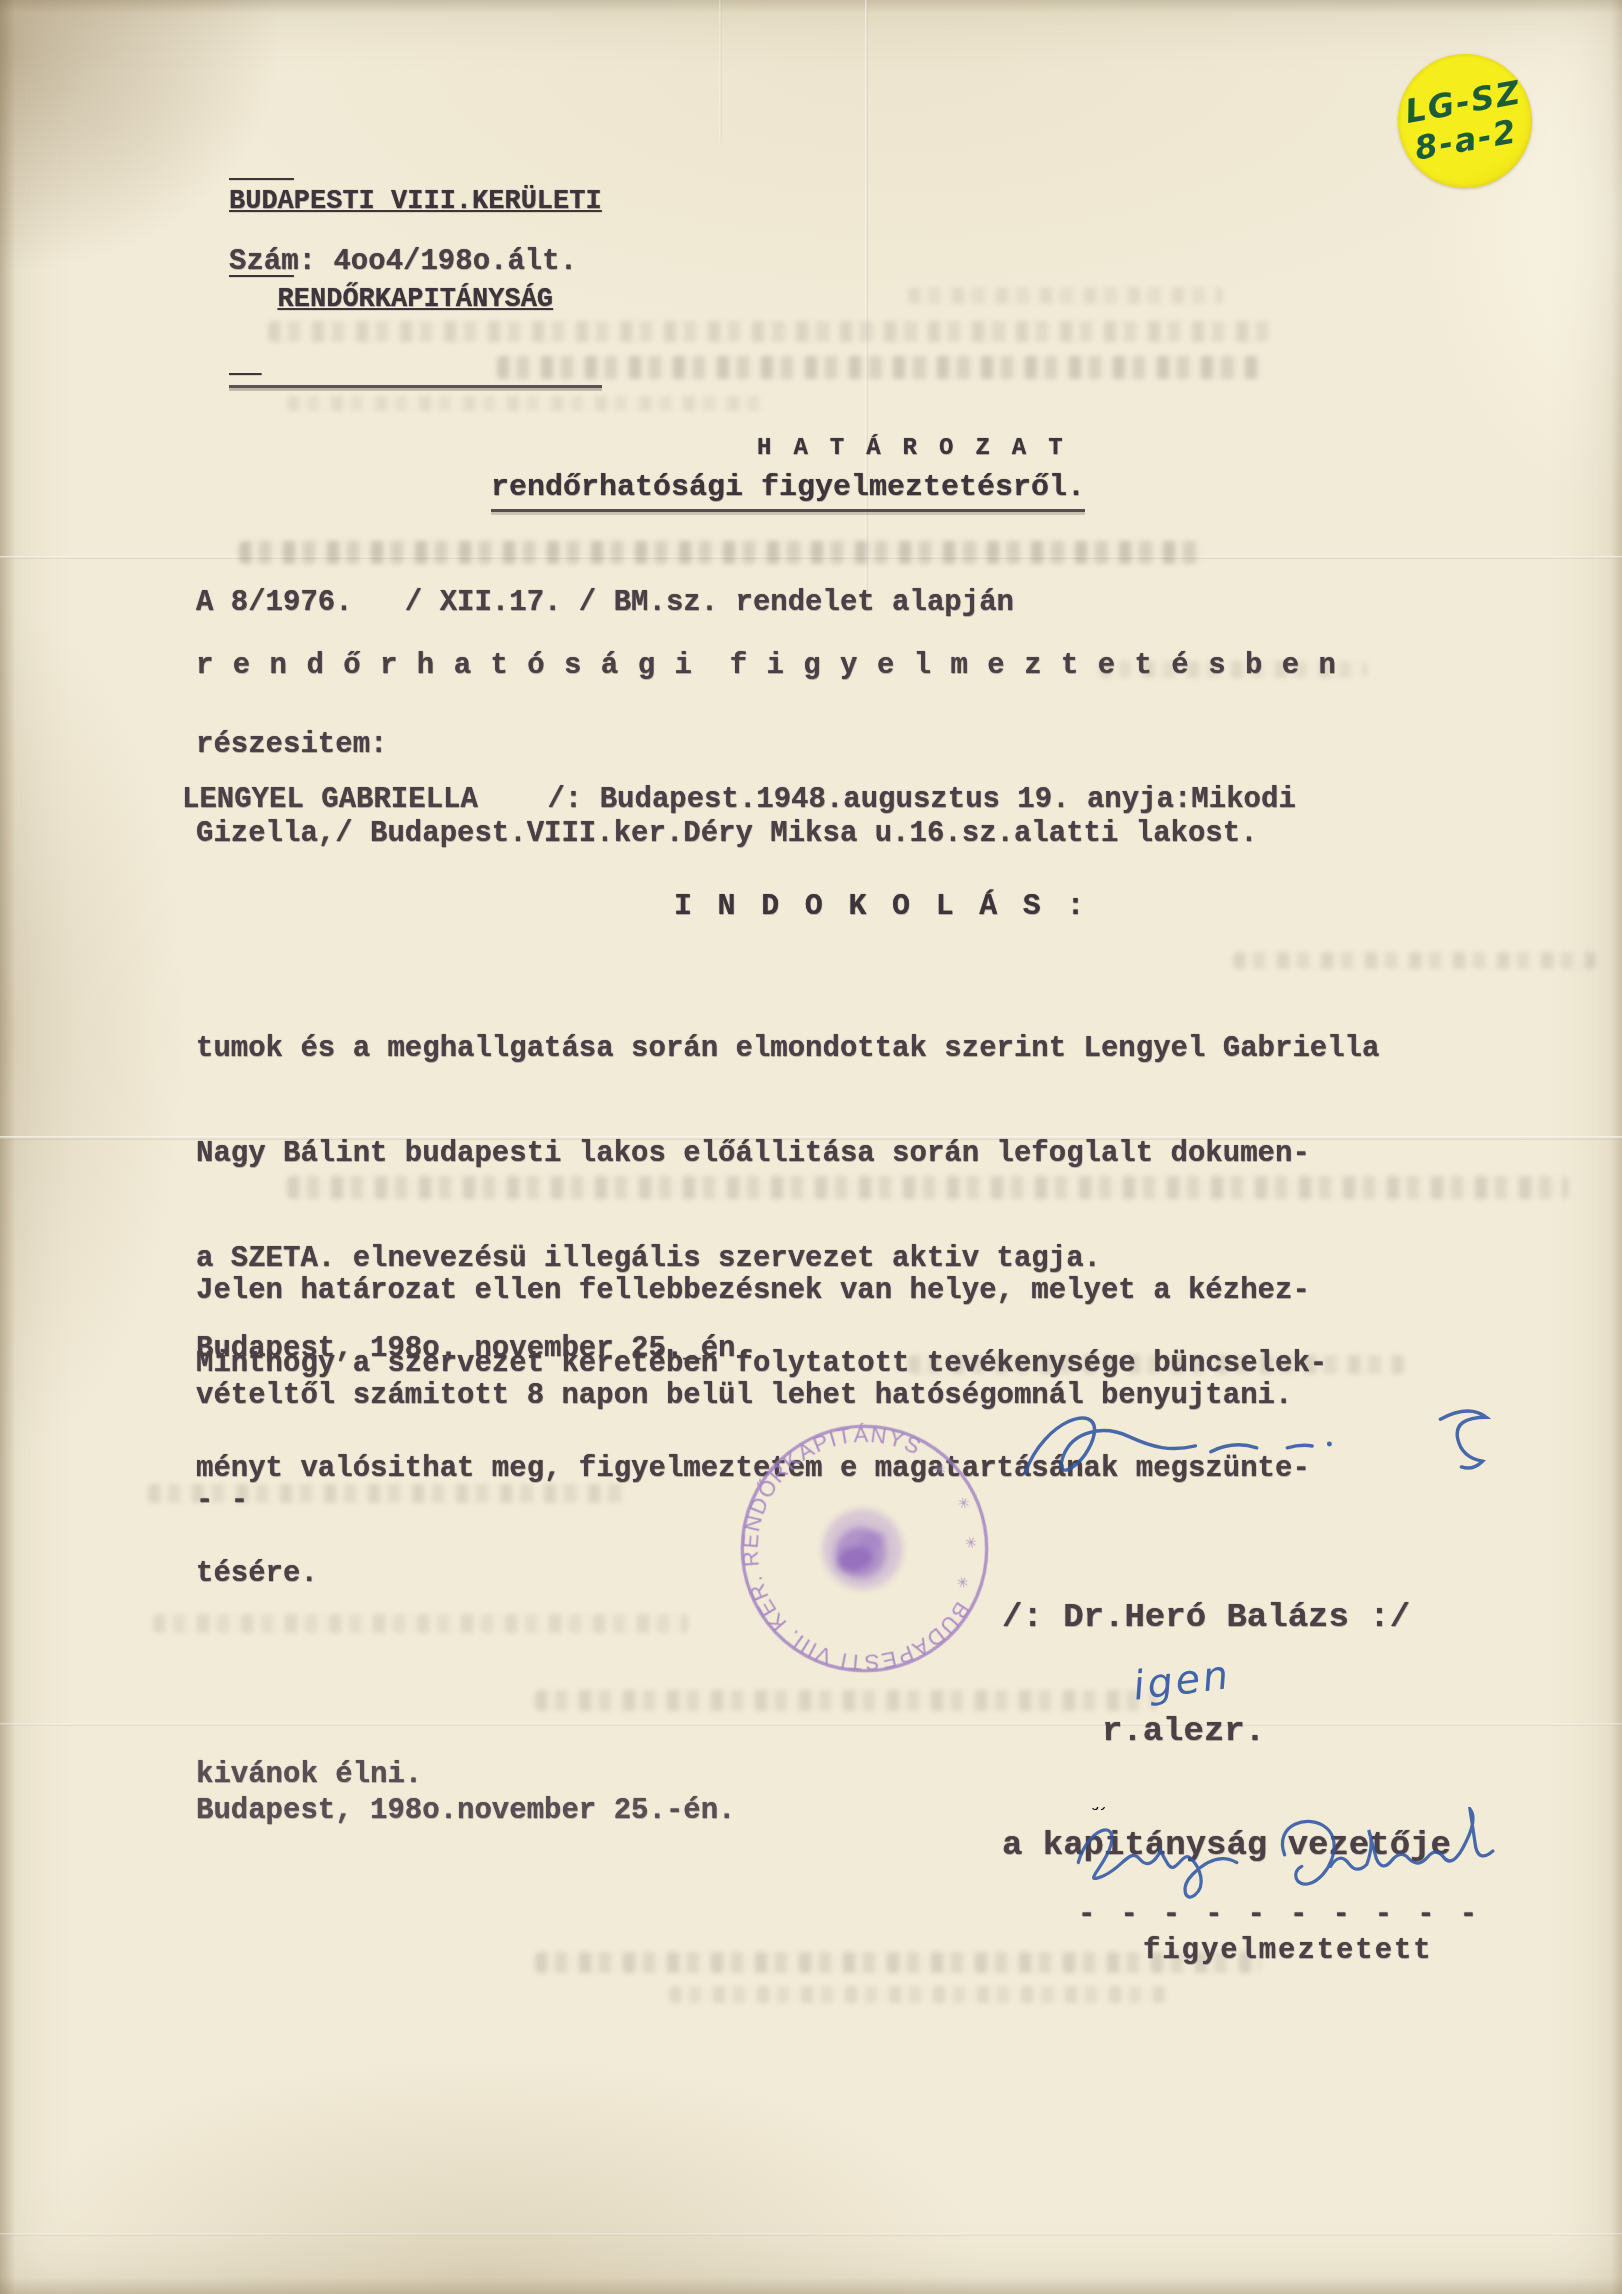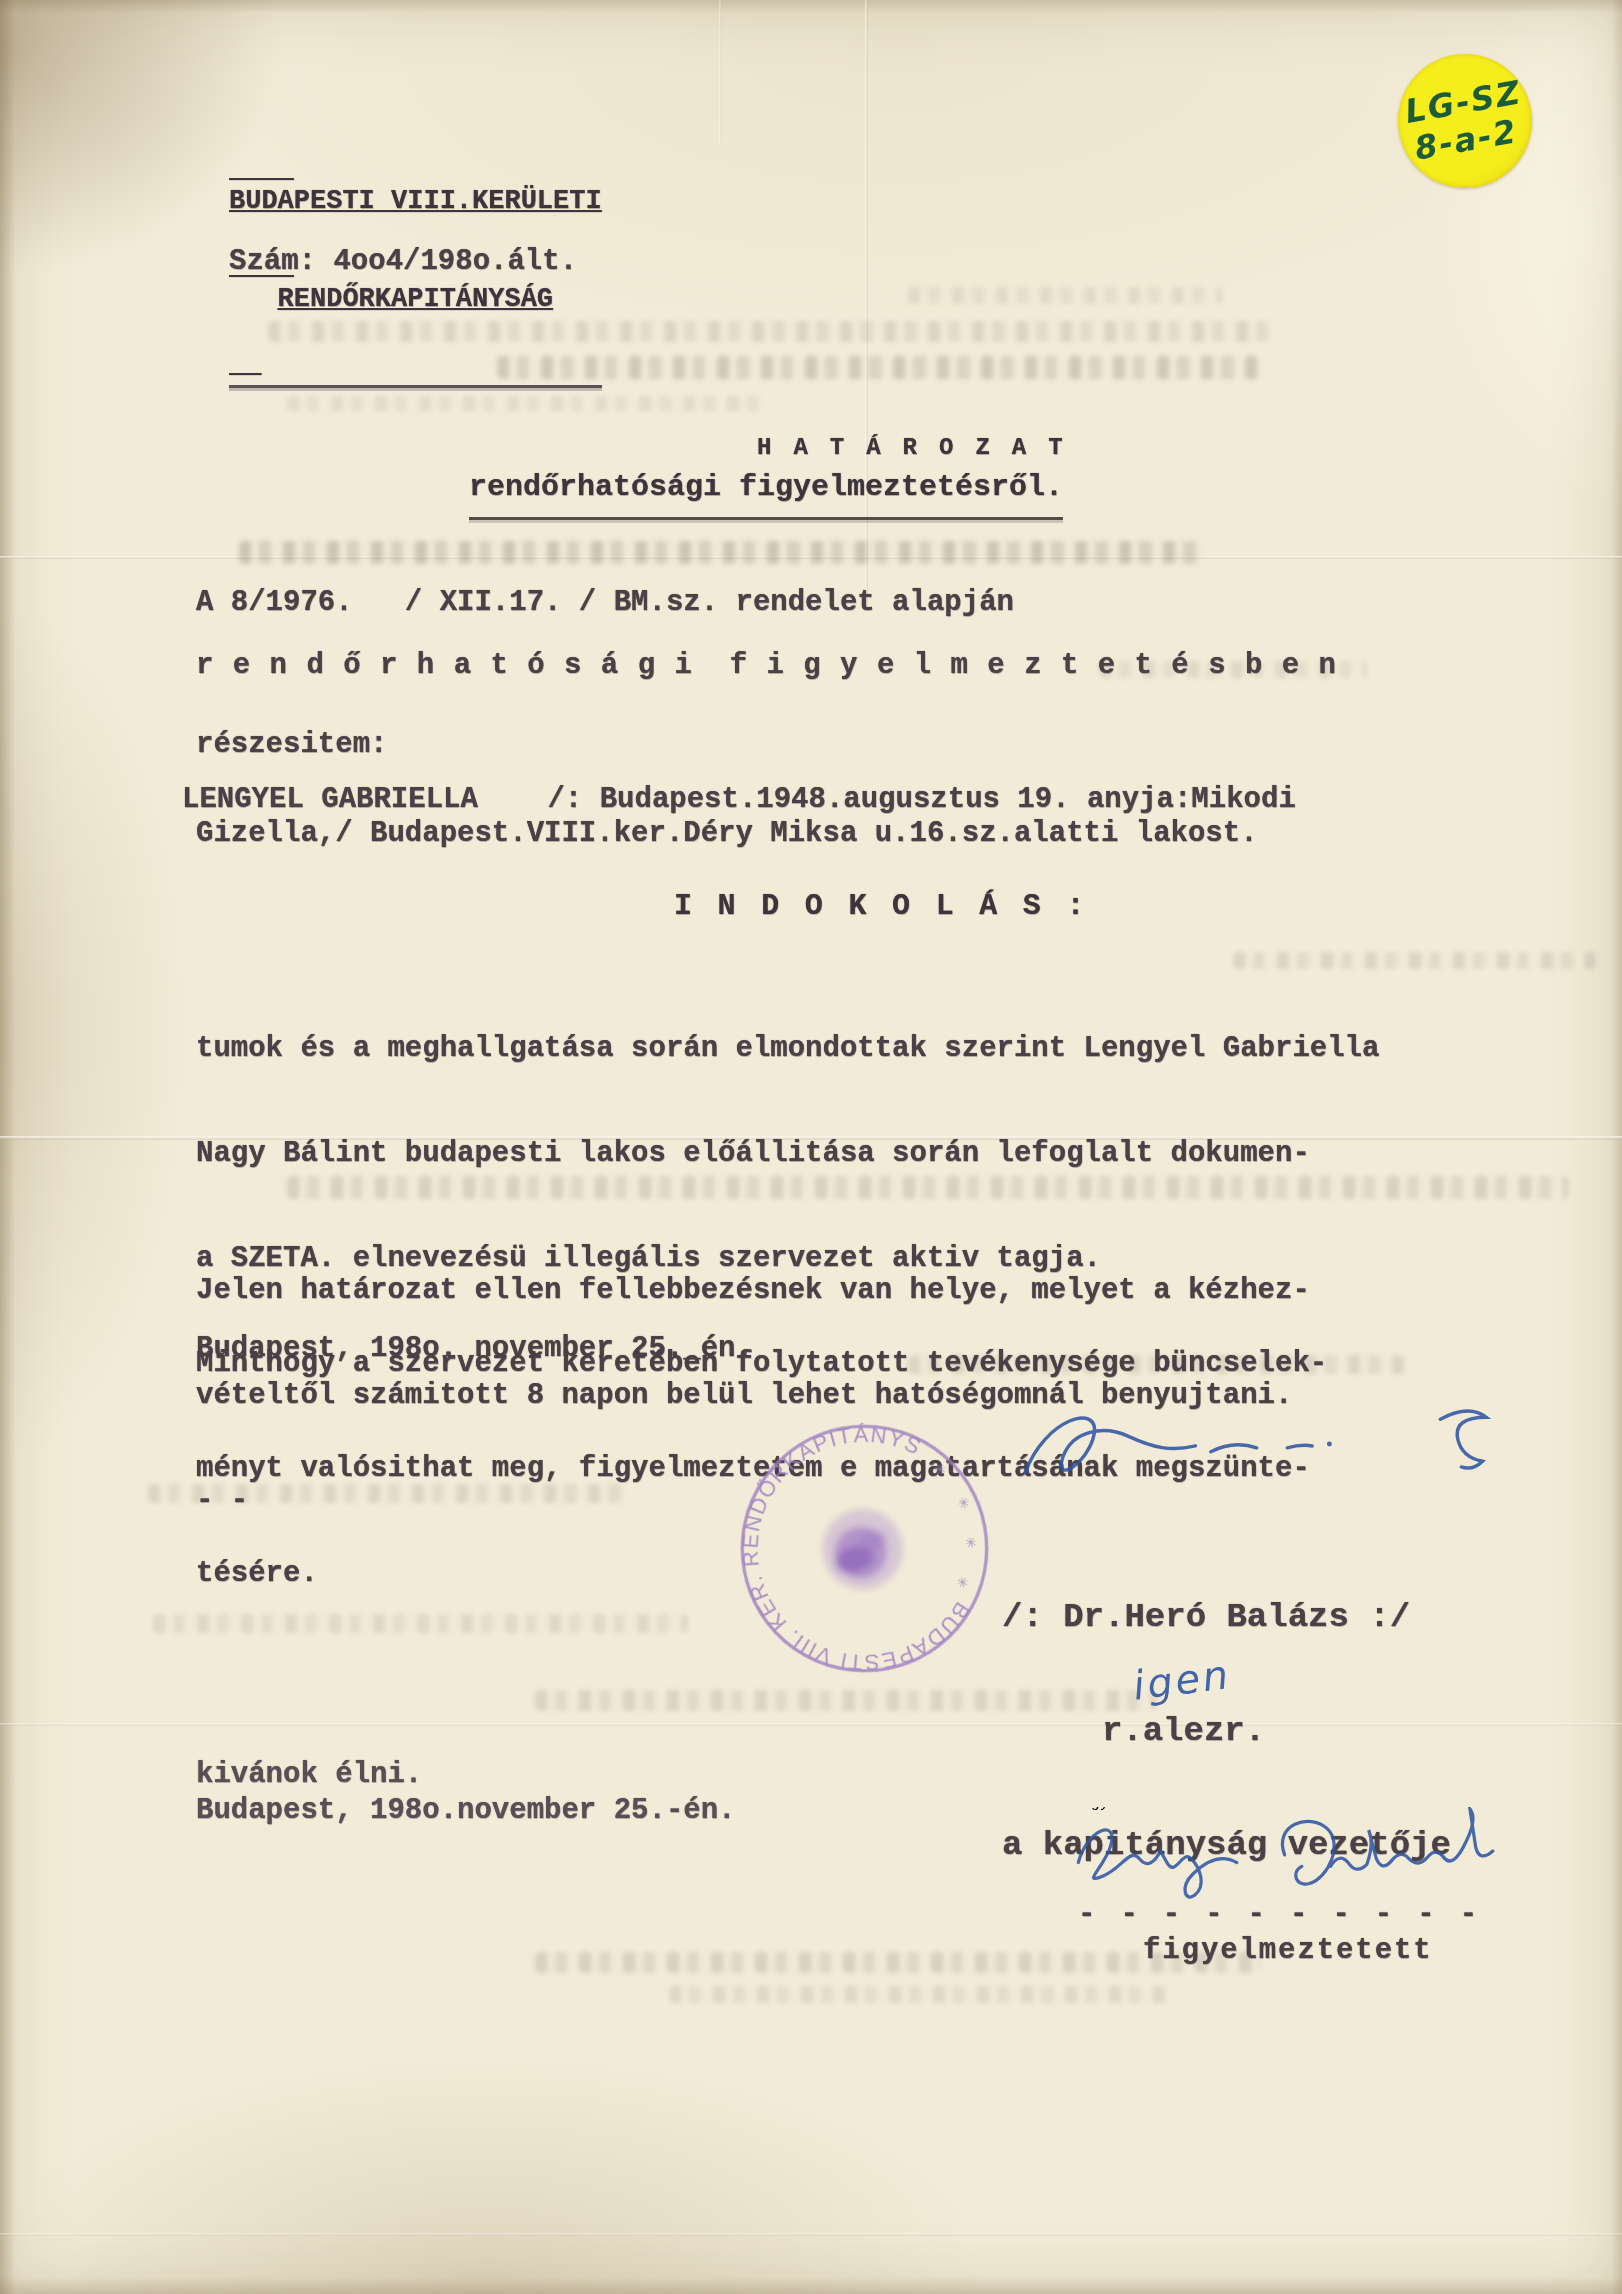--- a/index.html
+++ b/index.html
@@ -27,22 +27,22 @@
     font-size:29px;line-height:35px;
   }
   .ink-strong{color:#3e353c;}
   .ink-soft{color:#584e54;}
   .issuer{left:229px;top:120px;font-size:27px;line-height:32.5px;
     border-bottom:3.8px solid rgba(58,48,54,.82);padding-bottom:4.8px;
     box-shadow:0 2.9px 0 rgba(58,48,54,.28);text-decoration:underline;}
   .issuer .c{text-align:center;}
   .refnum{left:229px;top:244px;}
   .title-main{left:757px;top:430px;font-size:24px;letter-spacing:3.8px;}
-  .title-sub{left:469px;top:470px;font-size:30px;
-    border-bottom:3.8px solid rgba(58,48,54,.85);padding-bottom:12px;
+  .title-sub{left:491px;top:470px;font-size:30px;
+    border-bottom:3.8px solid rgba(58,48,54,.85);padding-bottom:4px;
     box-shadow:0 2.9px 0 rgba(58,48,54,.22);}
   .intro1{left:196px;top:585px;}
   .intro2{left:196px;top:648px;letter-spacing:1px;}
   .intro3{left:196px;top:715px;margin-top:12px;}
   .subj1{left:182px;top:782px;}
   .subj2{left:196px;top:816px;}
   .sechead{left:674px;top:889px;font-size:30px;letter-spacing:3.8px;}
   .reason{left:196px;top:961px;}
   .appeal{left:196px;top:1203px;}
   .dateline{left:196px;top:1331px;}

